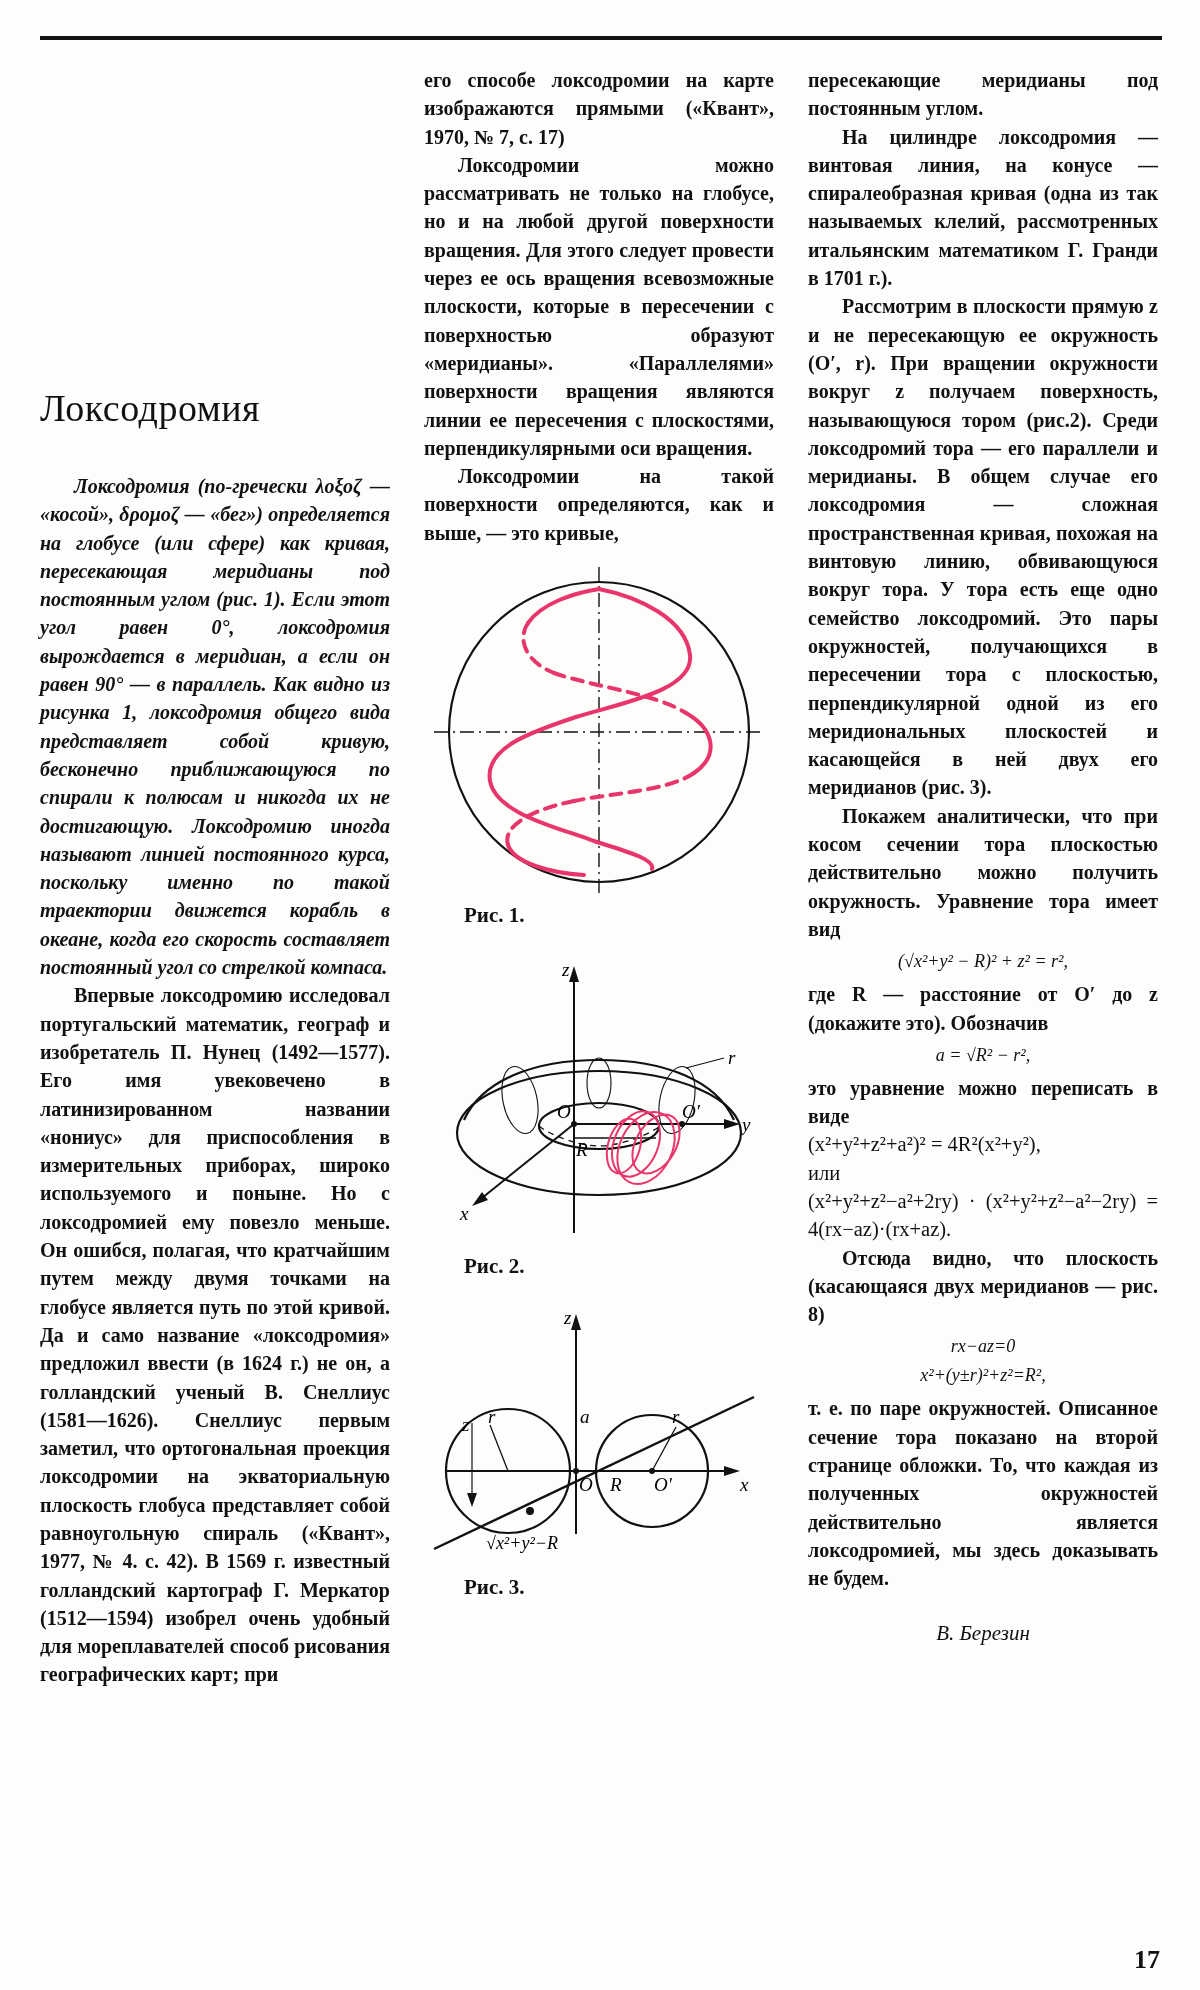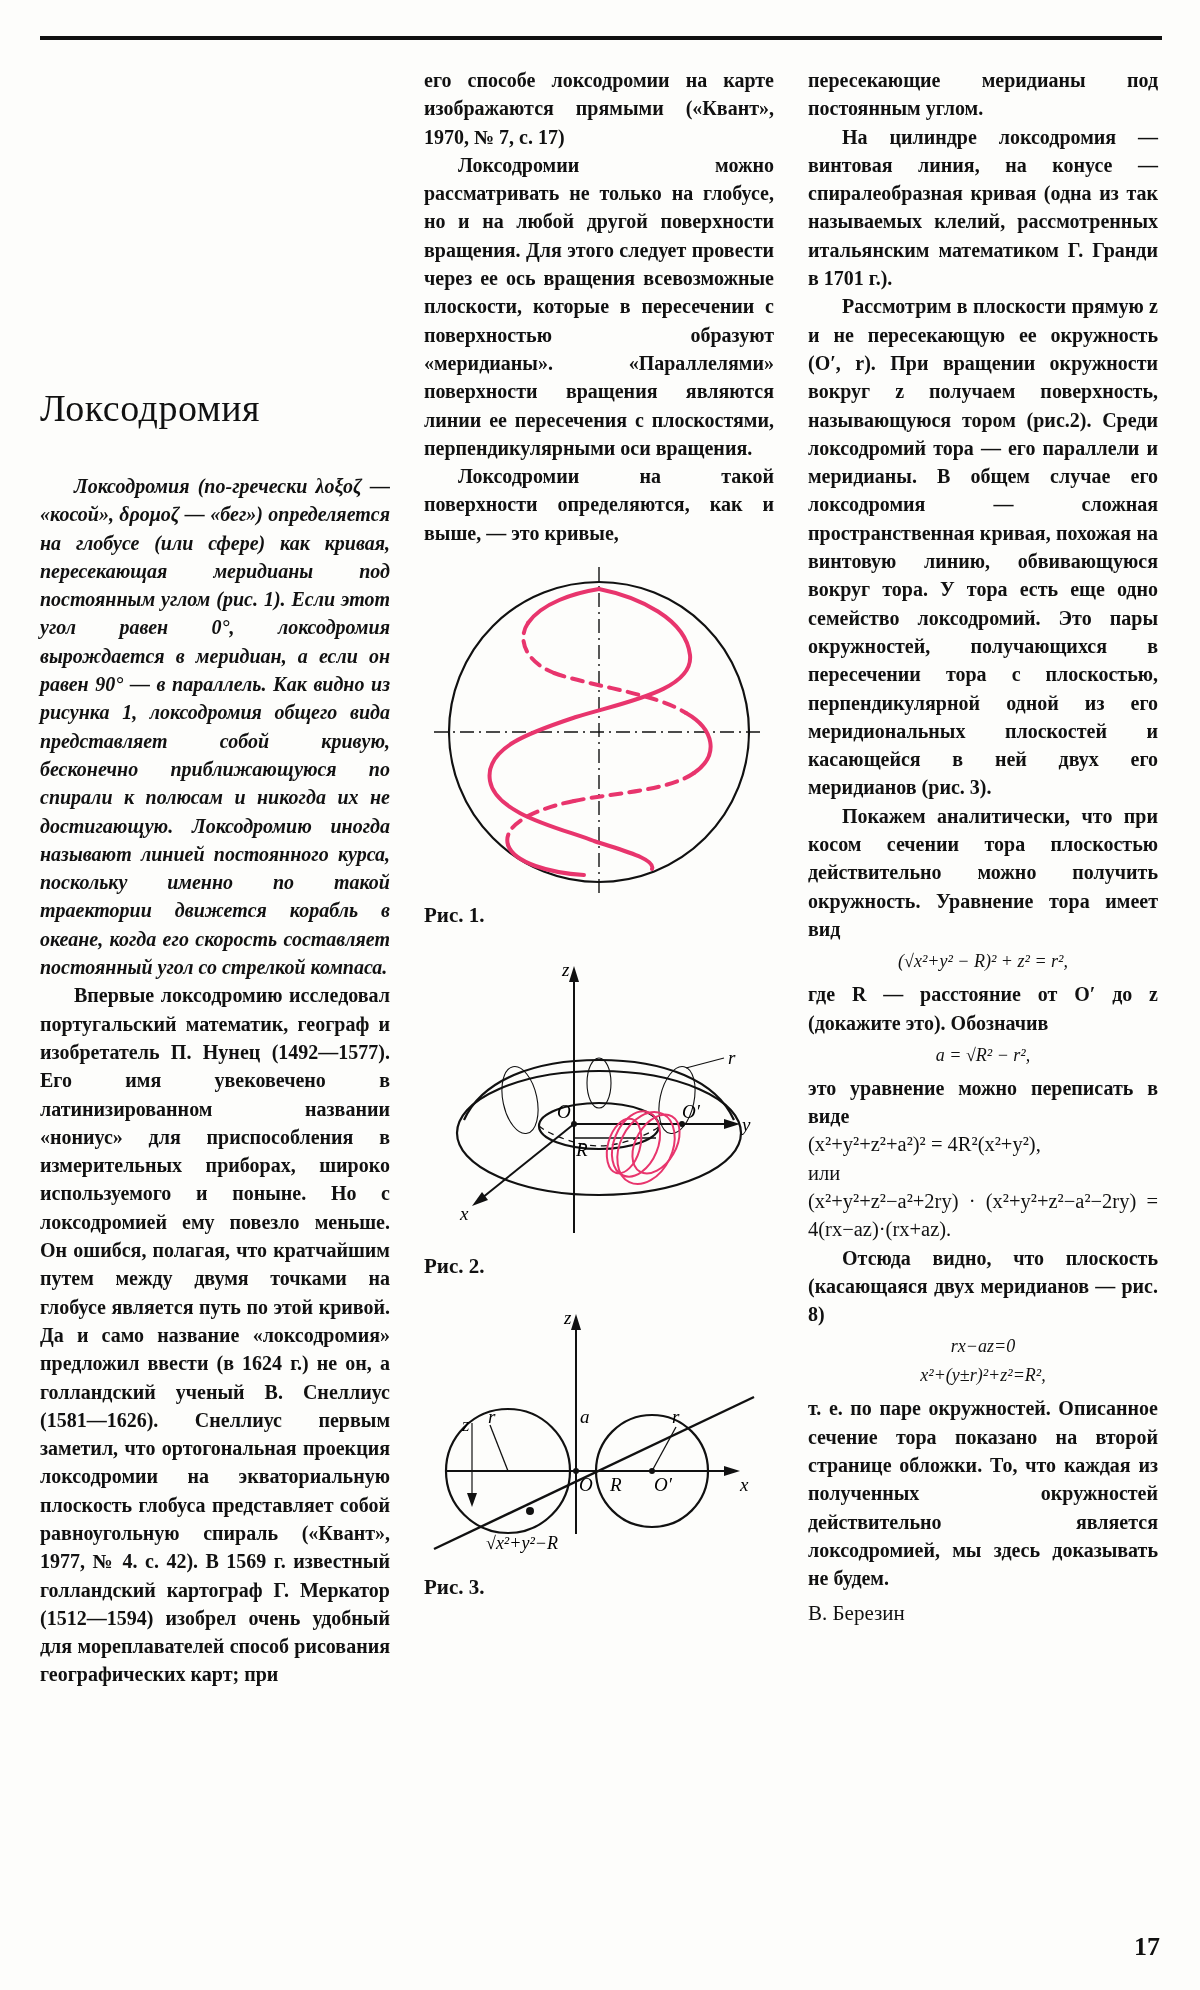--- a/index.html
+++ b/index.html
@@ -57,40 +57,42 @@
   }
   .lead {
     font-style: italic;
   }
   .figcap {
     font-weight: bold;
     font-size: 21px;
     margin-top: 6px;
     margin-bottom: 18px;
     text-indent: 0;
+    margin-left: 40px;
   }
   .figbox { margin-top: 20px; }
   .formula {
     text-align: center;
     text-indent: 0;
     font-style: italic;
     font-size: 18px;
     margin: 8px 0 8px 0;
     font-family: "Liberation Serif", serif;
   }
   .sign {
-    text-align: left;
+    text-align: center;
+    font-style: italic;
     font-size: 21px;
-    margin-top: 8px;
+    margin-top: 28px;
     text-indent: 0;
   }
   .pageno {
     position: absolute;
     right: 40px;
-    bottom: 28px;
+    bottom: 15px;
     font-size: 26px;
     font-weight: bold;
   }
   svg { display: block; }
   .mathline {
     font-family: "Liberation Serif", serif;
     font-size: 20.5px;
     line-height: 28.3px;
     text-indent: 0;
     text-align: justify;

